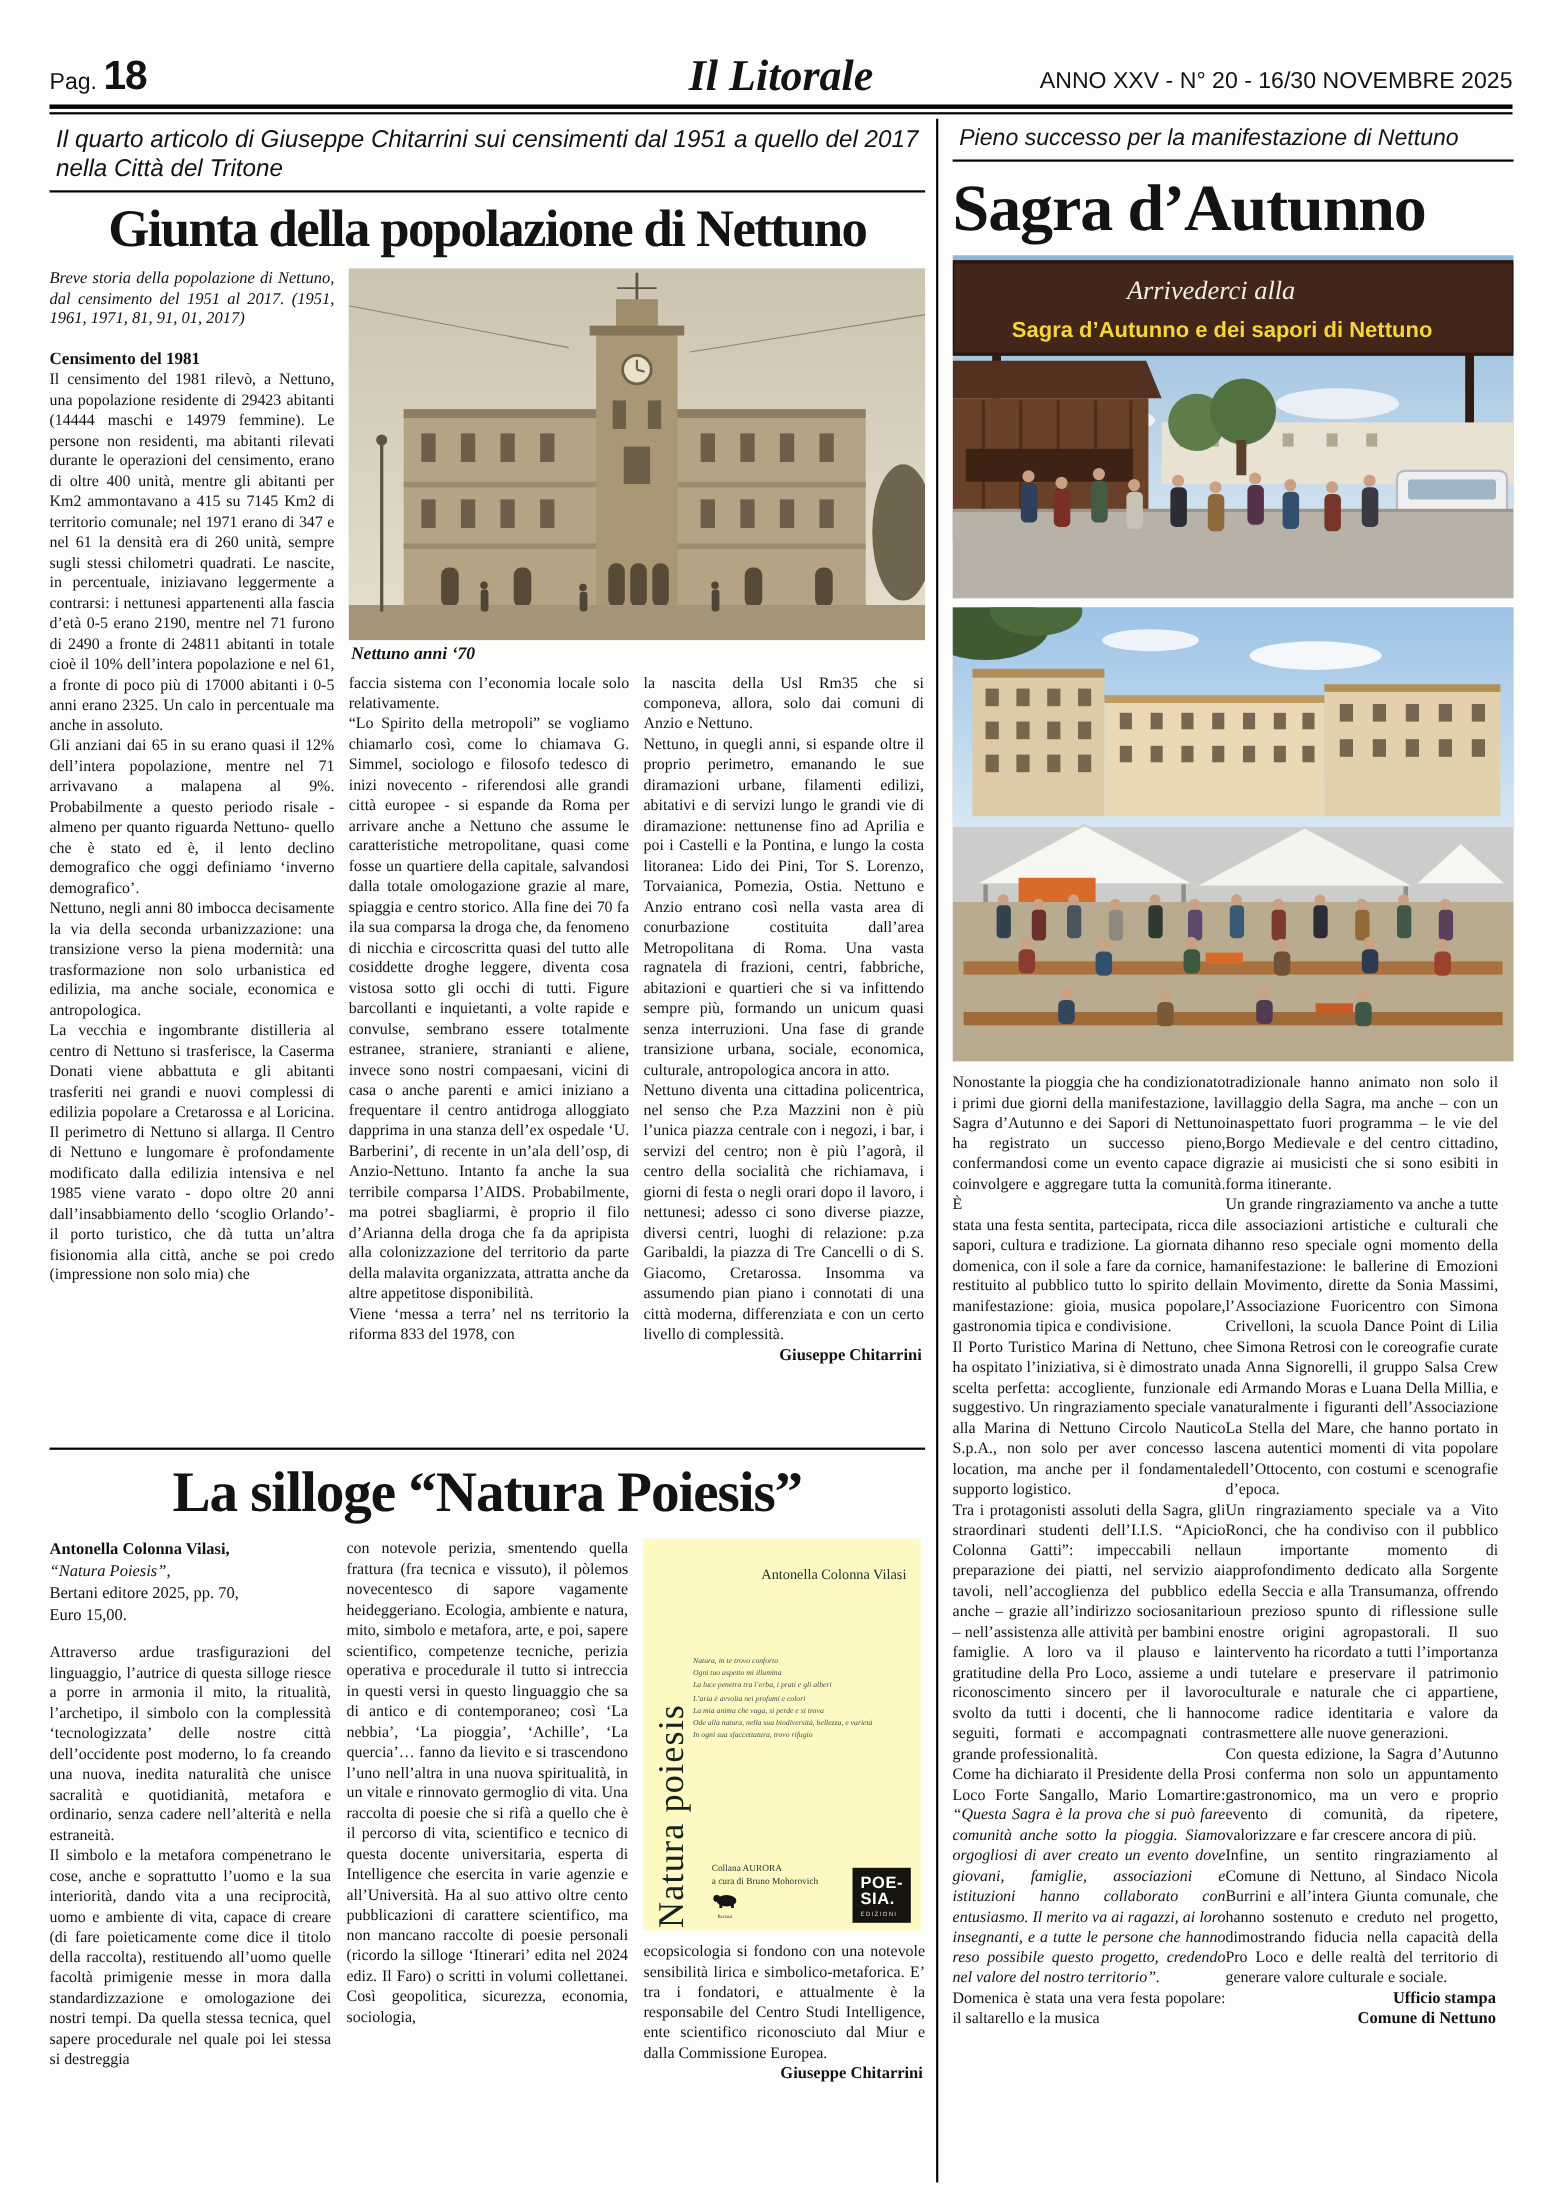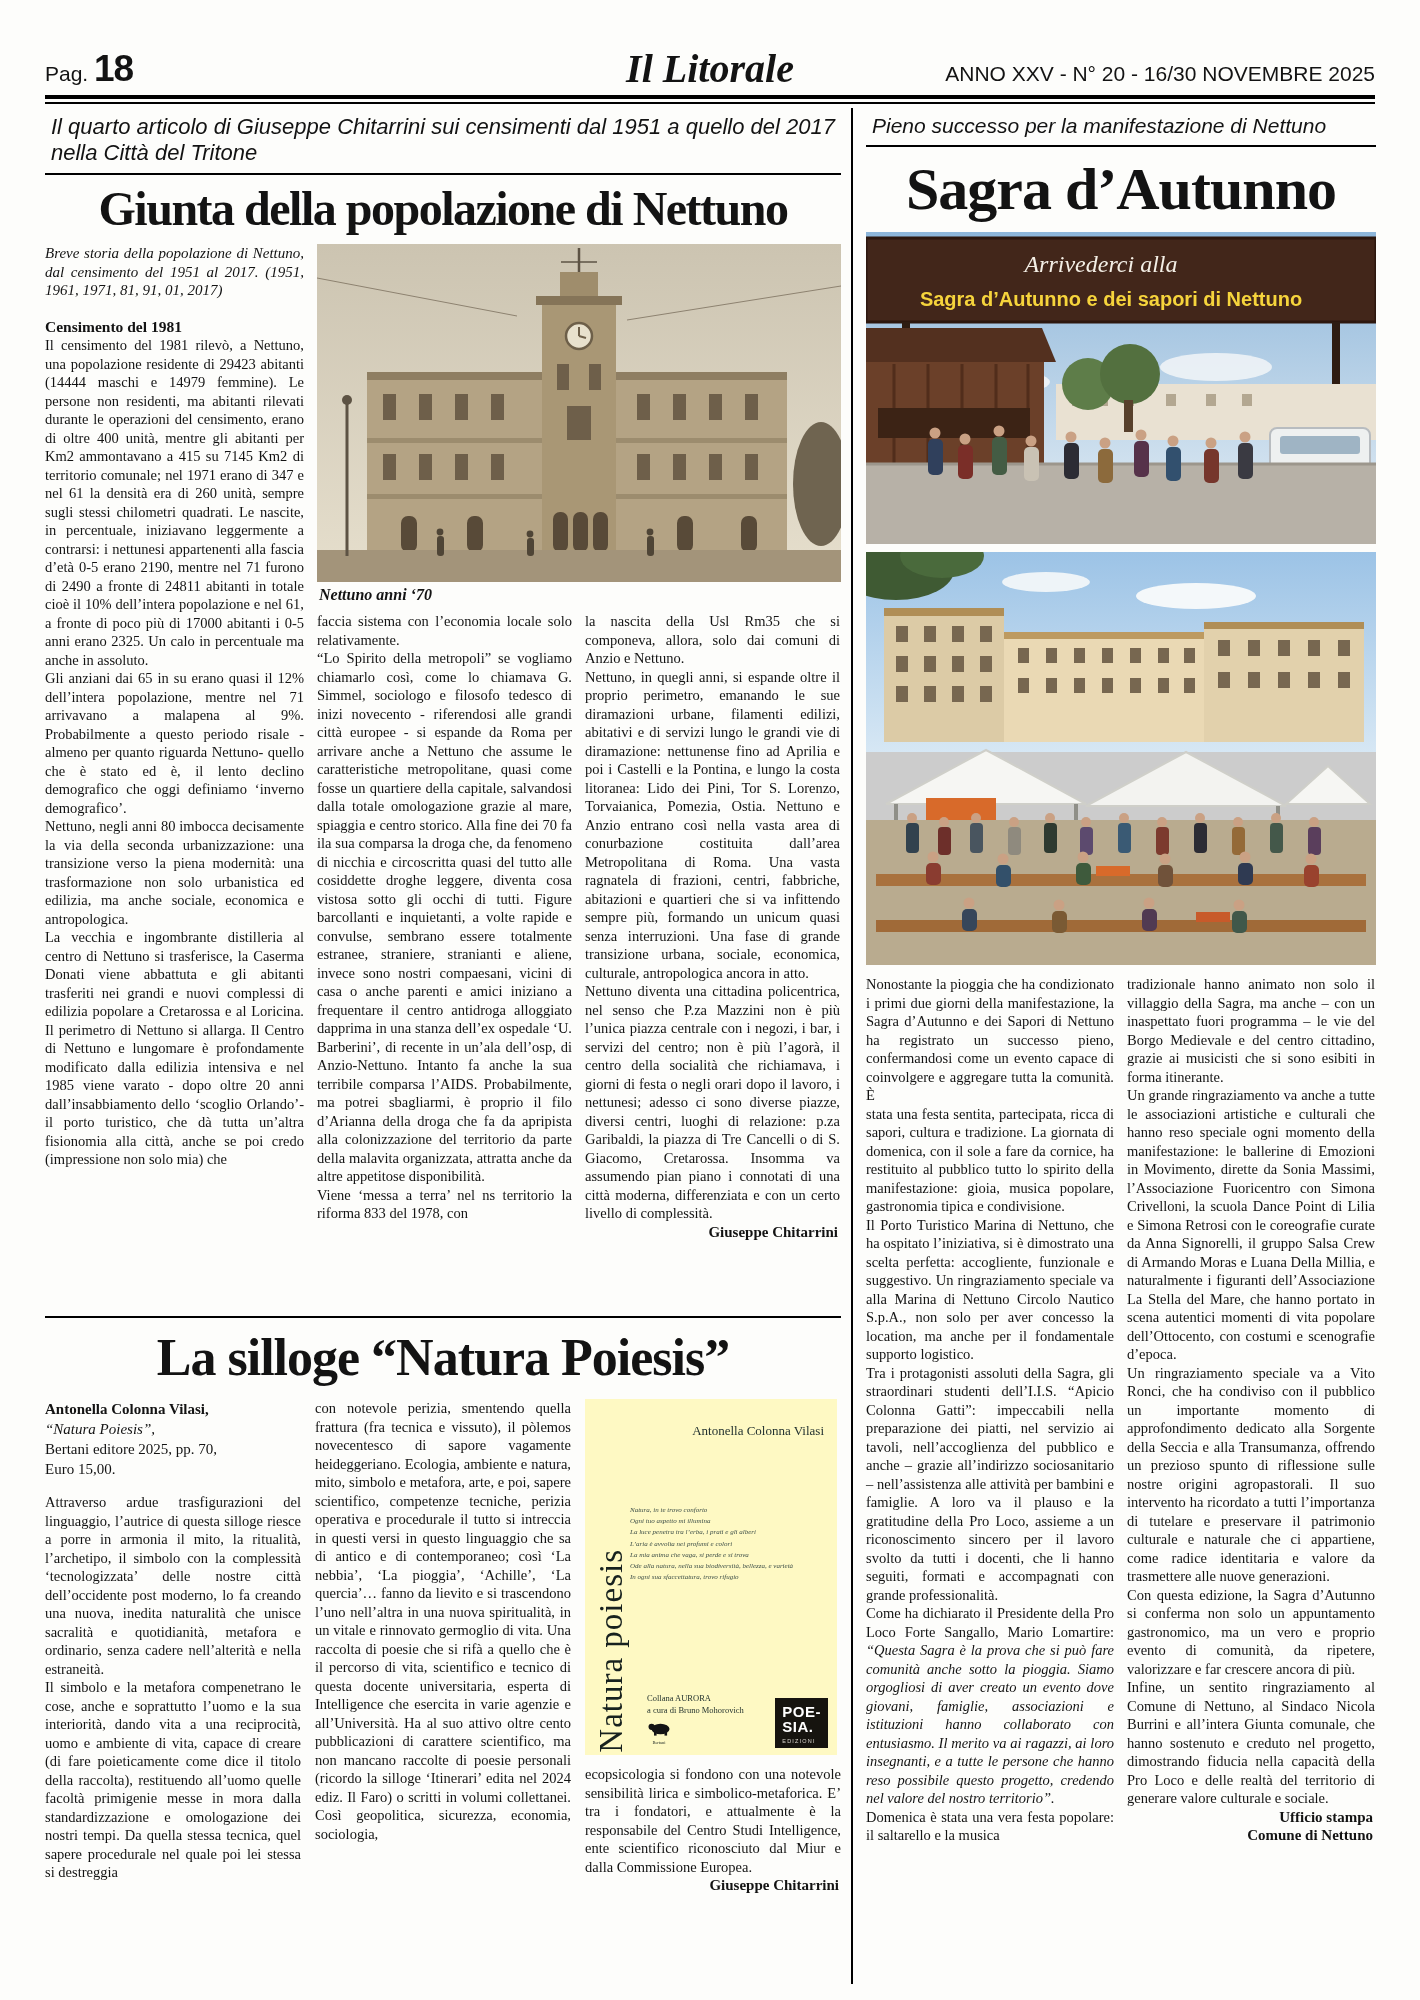--- a/index.html
+++ b/index.html
@@ -18,38 +18,38 @@
   .v-divider{position:absolute;left:851px;top:108px;height:1876px;width:2px;background:#000;}
   
   .left-zone{position:absolute;left:45px;top:108px;width:796px;}
   .right-zone{position:absolute;left:866px;top:108px;width:510px;}
   .kicker-row{border-bottom:2px solid #000;padding:6px 2px 7px 6px;
               font-family:"Liberation Sans",sans-serif;font-style:italic;}
   .left-zone .kicker-row{font-size:22px;}
   .right-zone .kicker-row{font-size:21px;}
   .headline1{margin:6px 0 8px;font-size:48px;font-weight:bold;text-align:center;
              letter-spacing:-1.5px;white-space:nowrap;}
-  .headline-right{margin:8px 0 8px;font-size:60px;font-weight:bold;text-align:center;letter-spacing:-1px;}
+  .headline-right{margin:8px 0 8px;font-size:60px;font-weight:bold;letter-spacing:-1px;}
   
   .col p{margin:0;font-size:14.5px;line-height:18.5px;text-align:justify;hyphens:auto;-webkit-hyphens:auto;}
   .intro{font-style:italic;font-size:15px !important;margin-bottom:18px !important;}
   .sect{font-weight:bold;font-size:15.5px !important;}
   .signature{font-weight:bold;text-align:right !important;font-size:15px !important;padding-right:2px;}
   .top-body{display:flex;gap:13px;}
   .colA{width:259px;flex:none;}
   .colRight{width:524px;flex:none;}
   .photo{width:100%;overflow:hidden;background:#ccc;}
   .photo svg{display:block;}
   .caption{font-weight:bold;font-style:italic;font-size:16px;margin:4px 0 8px 2px;}
   .two-cols{display:flex;gap:13px;}
   .two-cols .col{width:255px;flex:none;}
   
   .r-photo1{margin-bottom:8px;}
   .r-photo2{margin-bottom:10px;}
-  .r-cols{display:flex;gap:13px;}
+  .r-cols{display:flex;}
   .r-cols .col{width:248px;flex:none;}
   
   .bottom-article{position:absolute;left:45px;top:1316px;width:796px;border-top:2px solid #000;}
   .headline2{margin:10px 0 12px;font-size:52px;font-weight:bold;text-align:center;letter-spacing:-1px;white-space:nowrap;}
   .b-cols{display:flex;gap:14px;}
   .b-cols .col{width:256px;flex:none;}
   .b-cols .col3{width:252px;flex:none;}
   .byline{font-size:15px;line-height:20px;margin-bottom:14px;}
   .byline .b1{font-weight:bold;}
   .byline .b2{font-style:italic;}

